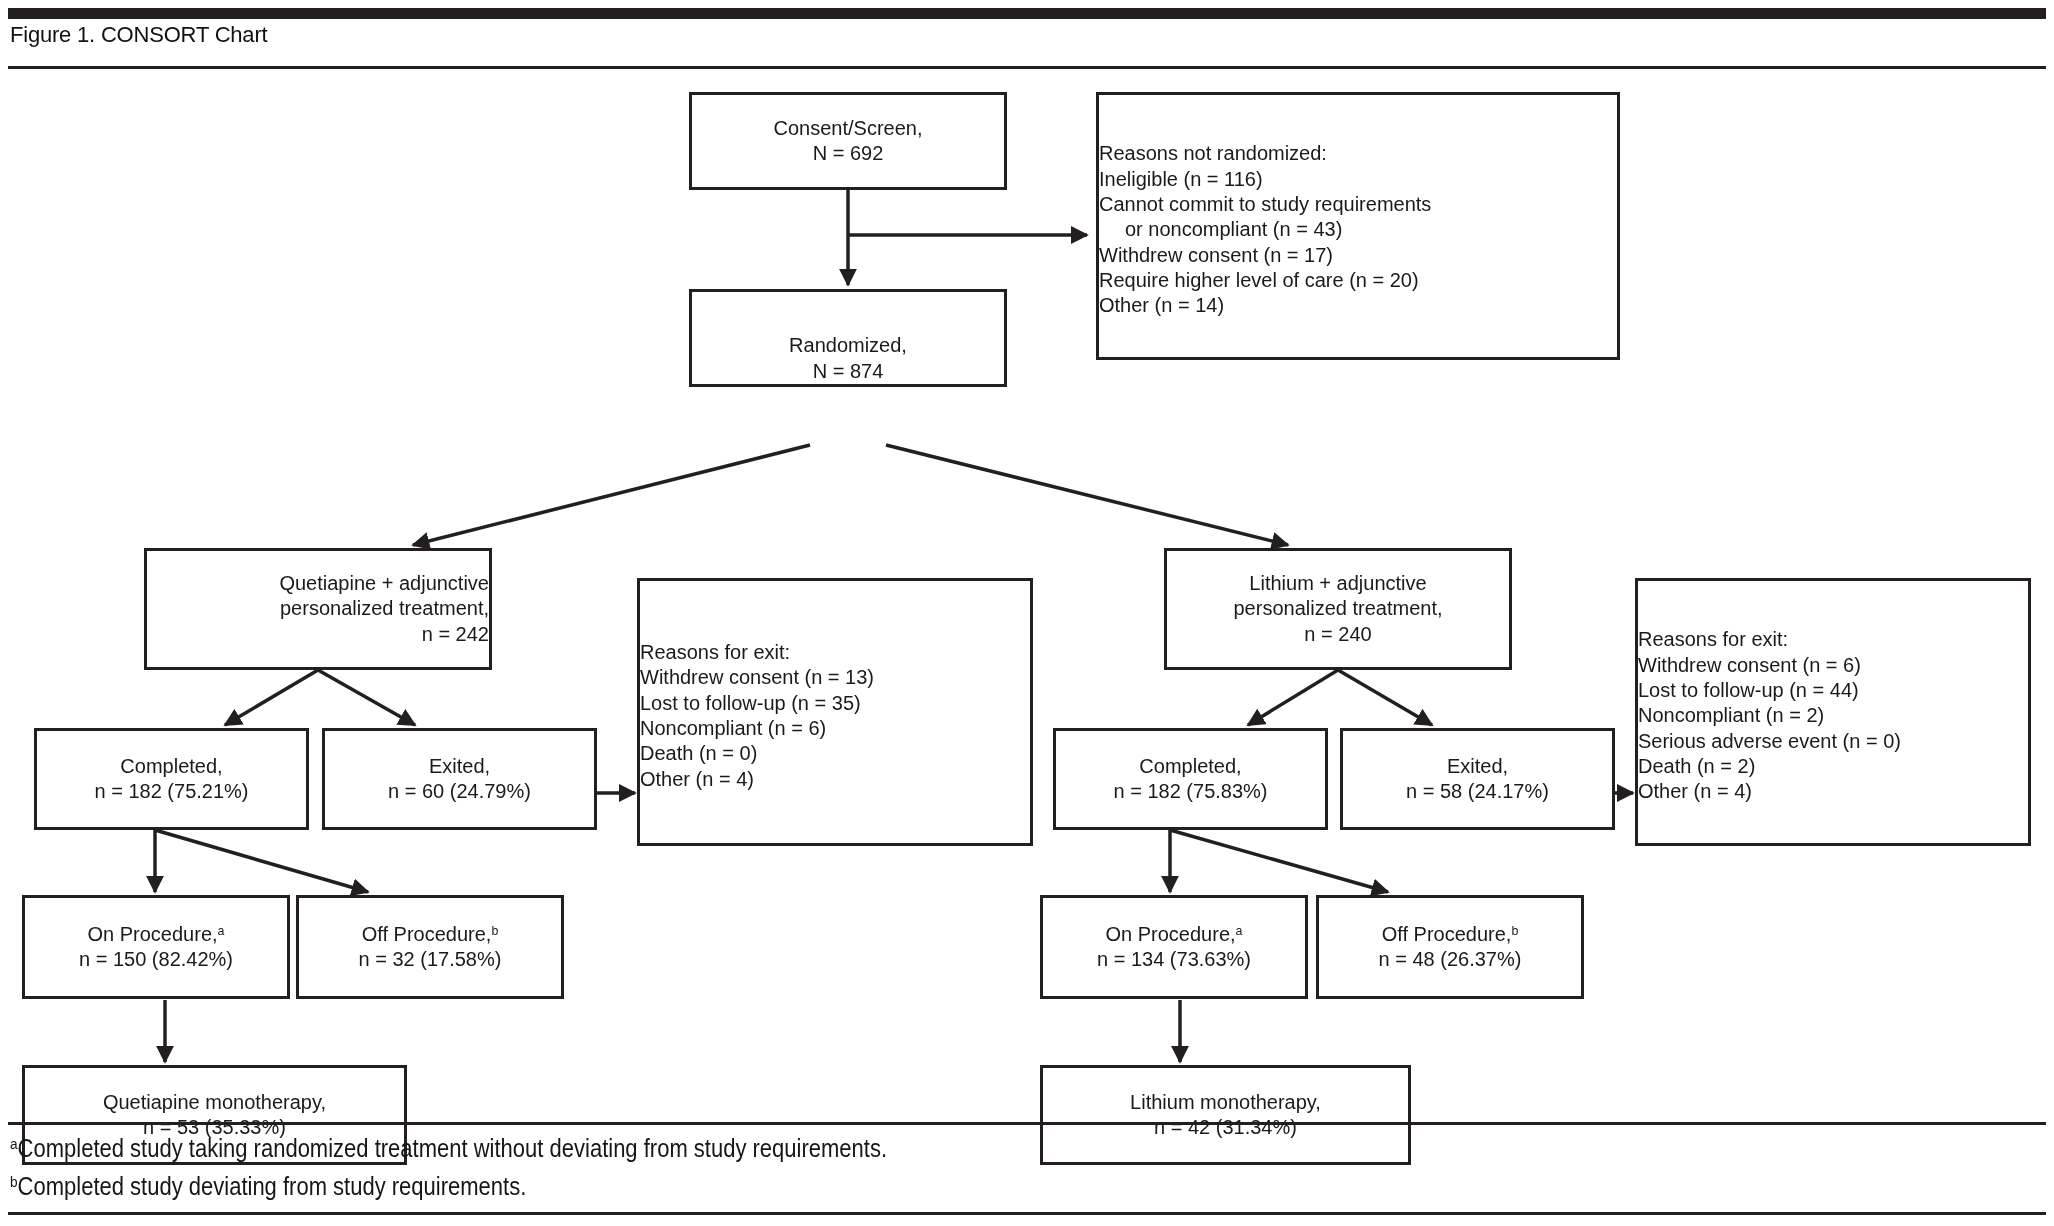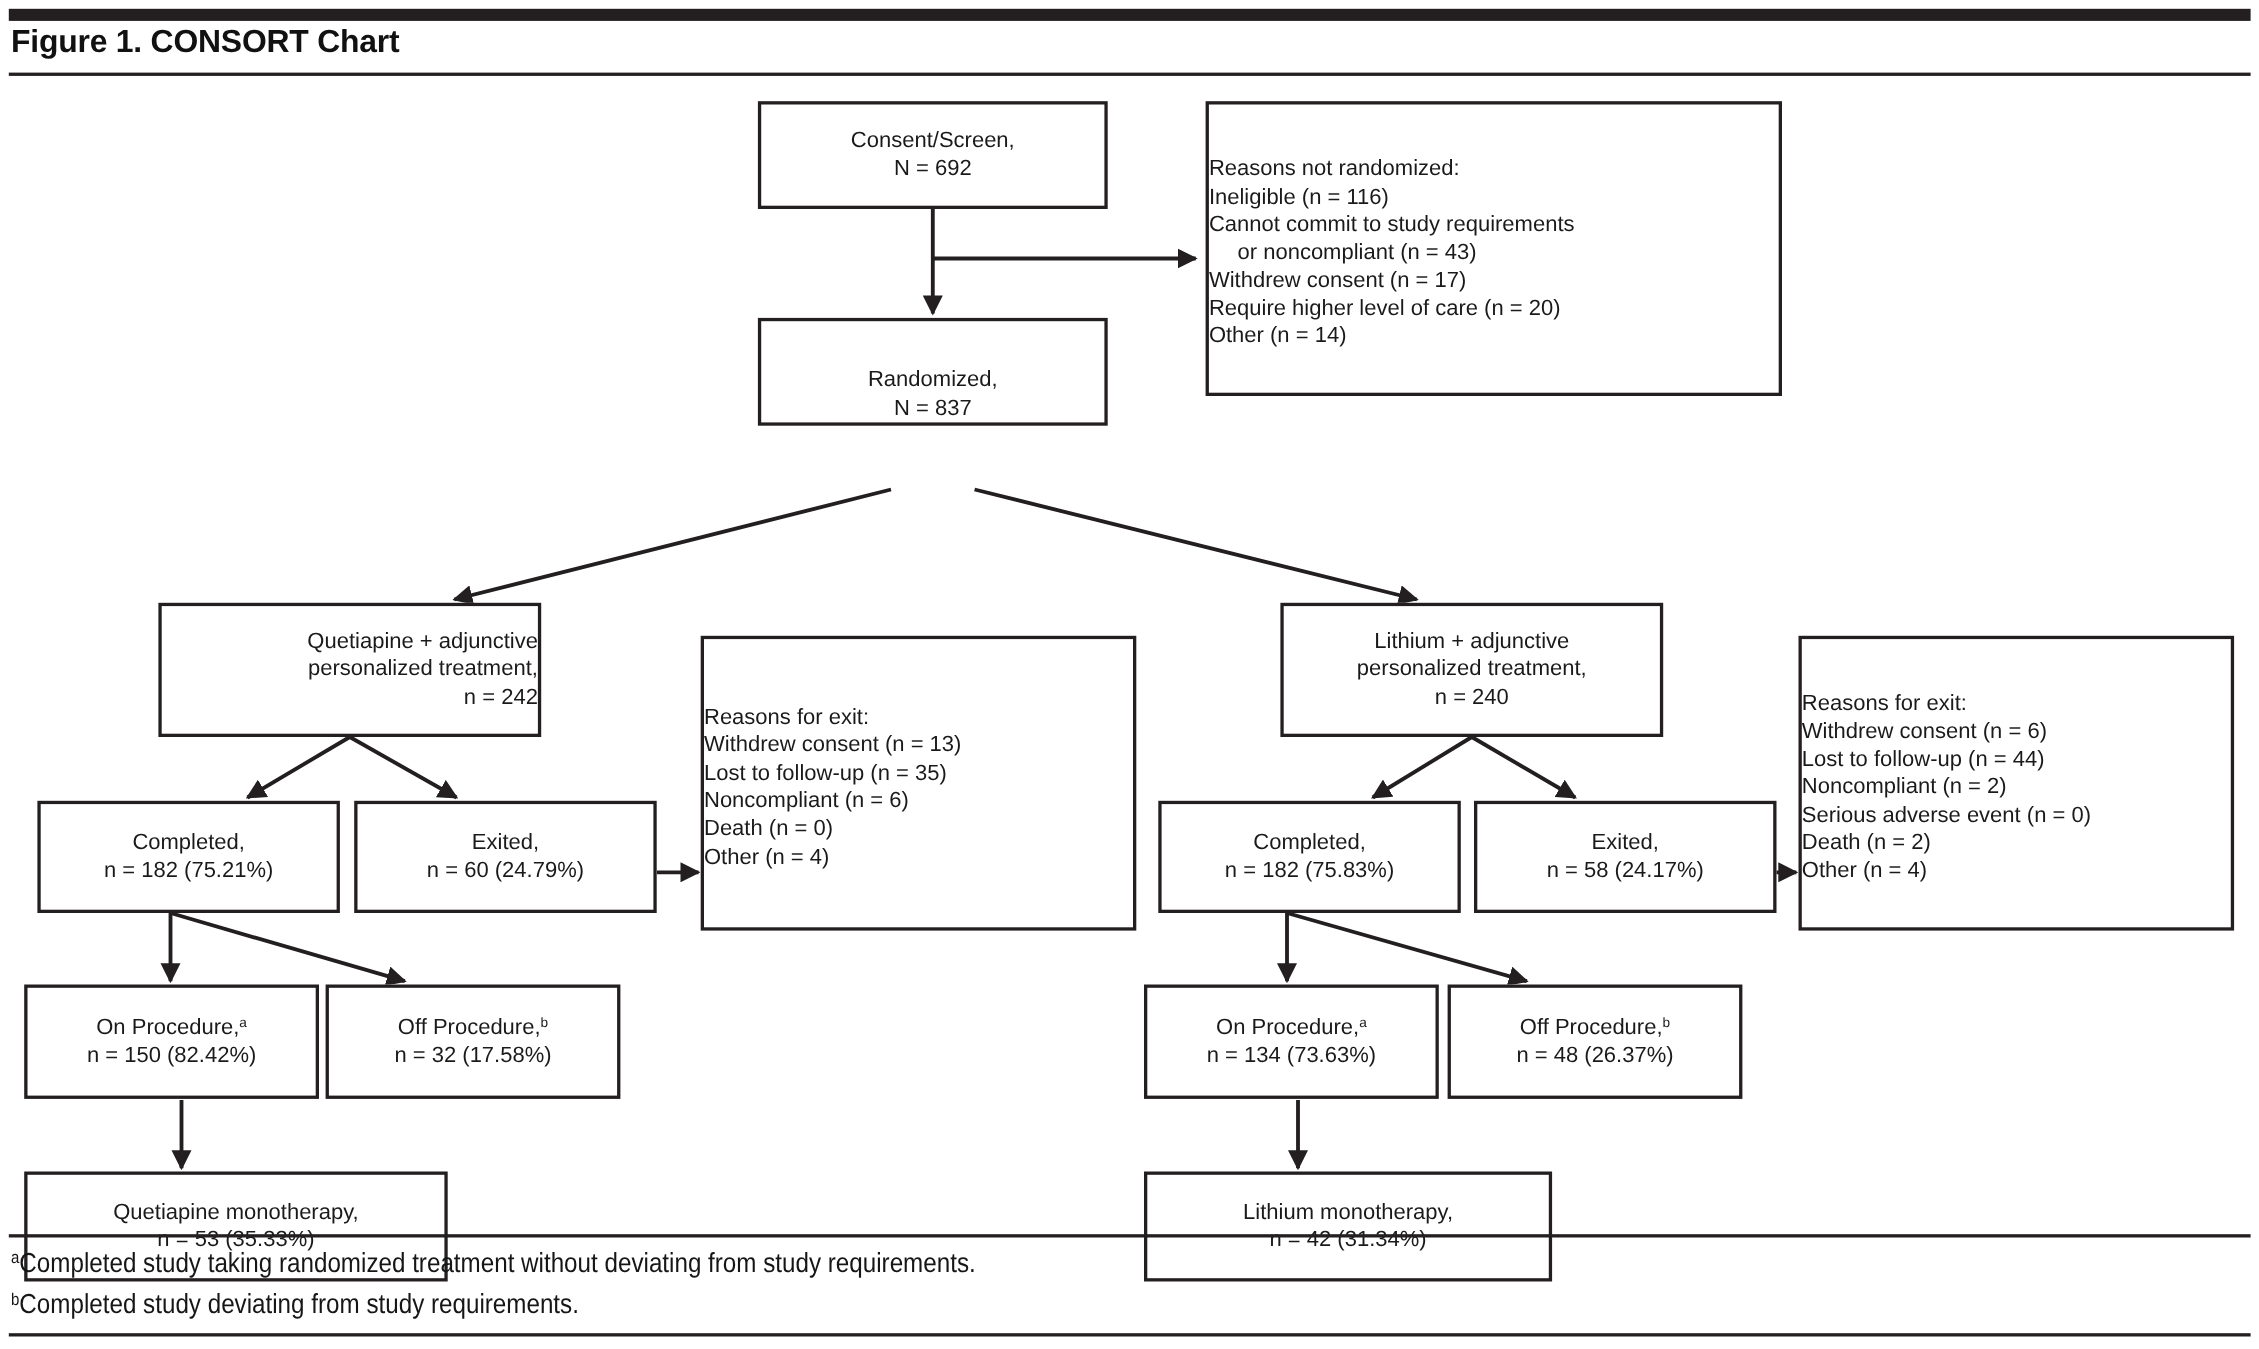--- a/index.html
+++ b/index.html
@@ -25,22 +25,22 @@
     left: 8px;
     top: 8px;
     width: 2038px;
     height: 11px;
     background: #231f20;
   }
   .fig-title {
     position: absolute;
     left: 10px;
     top: 22px;
-    font-size: 29px;
-    font-weight: bold;
+    font-size: 22px;
+    font-weight: normal;
     letter-spacing: -0.2px;
     color: #111111;
     white-space: nowrap;
   }
   .title-rule {
     position: absolute;
     left: 8px;
     top: 66px;
     width: 2038px;
     height: 3px;
@@ -176,21 +176,21 @@
       <div class="line">Ineligible (n = 116)</div>
       <div class="line">Cannot commit to study requirements</div>
       <div class="line indent">or noncompliant (n = 43)</div>
       <div class="line">Withdrew consent (n = 17)</div>
       <div class="line">Require higher level of care (n = 20)</div>
       <div class="line">Other (n = 14)</div>
     </div>
 
     <div class="node center" style="left:689px; top:219px; width:318px; height:98px;justify-content:flex-end;">
       <div class="line">Randomized,</div>
-      <div class="line">N = 837</div>
+      <div class="line">N = 874</div>
     </div>
 
     <div class="node center" style="left:144px; top:478px; width:348px; height:122px;align-items:flex-end;">
       <div class="line">Quetiapine + adjunctive</div>
       <div class="line">personalized treatment,</div>
       <div class="line">n = 242</div>
     </div>
 
     <div class="node center" style="left:1164px; top:478px; width:348px; height:122px;">
       <div class="line">Lithium + adjunctive</div>

